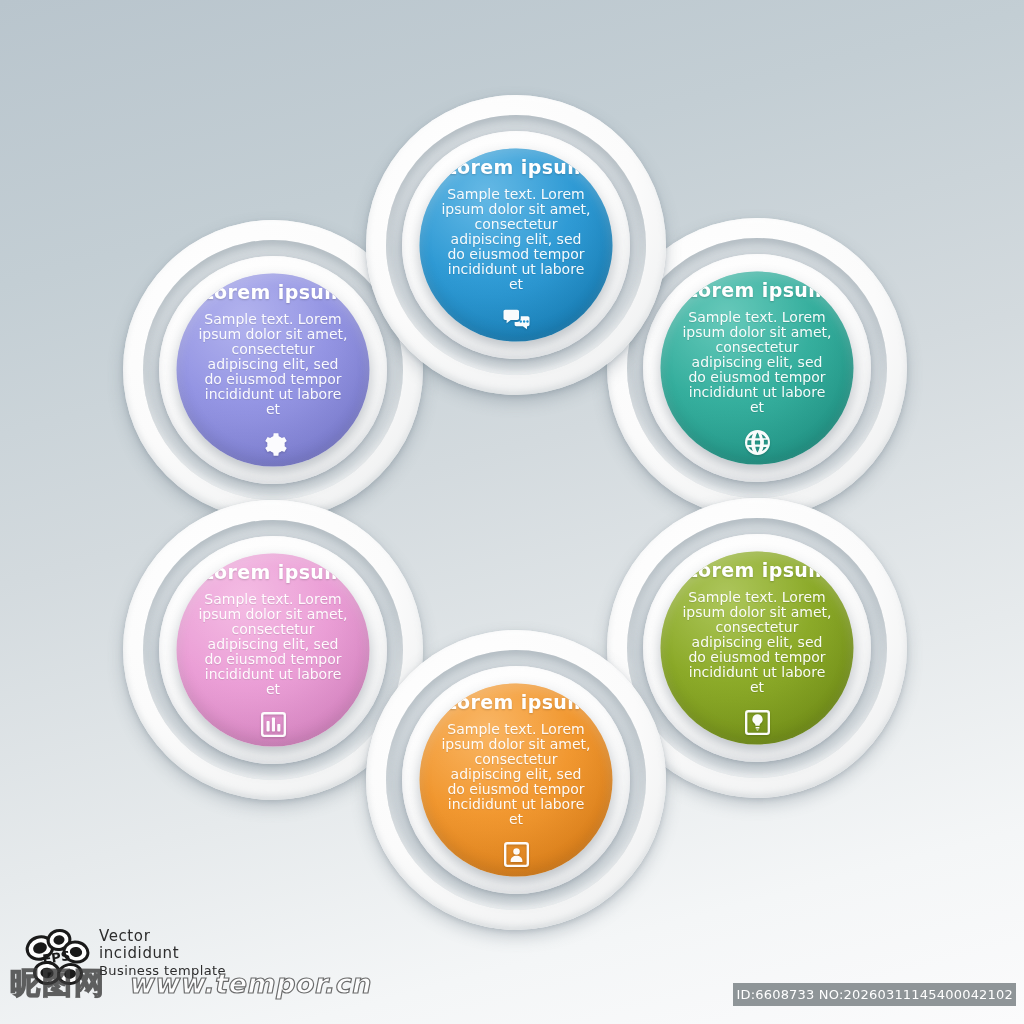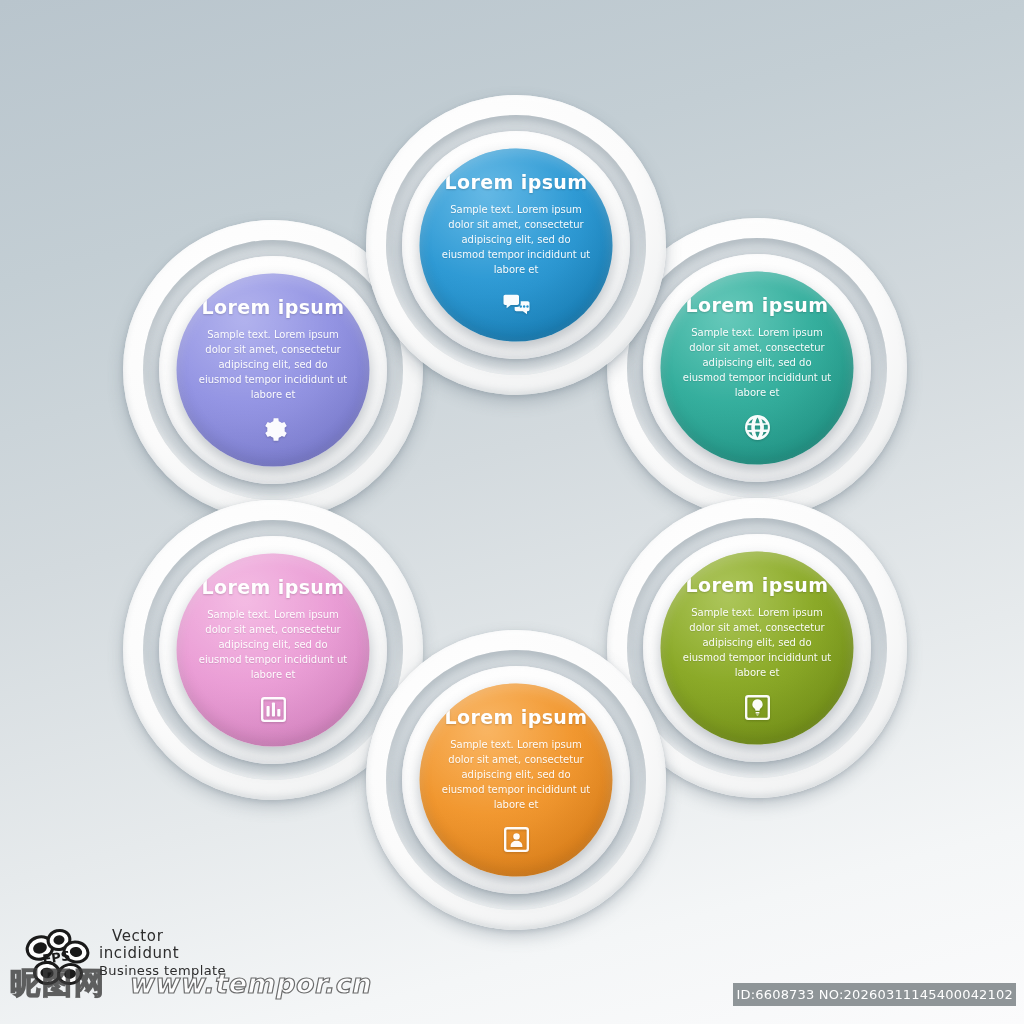--- a/index.html
+++ b/index.html
@@ -58,36 +58,36 @@
   .disc::before{
     content:"";position:absolute;inset:0;border-radius:50%;
     background:radial-gradient(circle at 34% 22%,rgba(255,255,255,.26) 0%,rgba(255,255,255,.06) 45%,rgba(0,0,0,.10) 100%);
     pointer-events:none;
   }
   .disc-title{
     position:relative;font-size:19px;font-weight:700;letter-spacing:.4px;
     margin:0 0 9px 0;text-shadow:0 1px 2px rgba(0,0,0,.18);
   }
   .disc-body{
-    position:relative;font-size:10px;line-height:15px;
+    position:relative;font-size:14px;line-height:15px;
     opacity:.95;max-width:78%;text-shadow:0 1px 1px rgba(0,0,0,.12);
   }
   .disc-icon{
     position:relative;margin-top:13px;width:30px;height:30px;
     display:flex;align-items:center;justify-content:center;
   }
   .disc-icon svg{width:30px;height:30px;fill:#ffffff;opacity:.97;
     filter:drop-shadow(0 1px 1px rgba(0,0,0,.18));}
 
   
   #brand{position:absolute;left:24px;top:928px;display:flex;align-items:flex-start;gap:9px;}
   #brand-mark{width:66px;height:62px;position:relative;flex:0 0 auto;}
   #brand-mark svg{width:66px;height:62px;}
   #brand-text{font-family:"DejaVu Sans", sans-serif;color:#2c2c2c;line-height:17px;}
-  #brand-text .l1{font-size:15px;letter-spacing:.6px;margin-left:13px;}
+  #brand-text .l1{font-size:15px;letter-spacing:.6px;}
   #brand-text .l2{font-size:15px;letter-spacing:.6px;}
   #brand-text .l3{font-size:13px;letter-spacing:.4px;text-align:right;}
 
   
   #watermark{
     position:absolute;left:10px;top:963px;display:flex;align-items:center;gap:24px;
     opacity:.80;
   }
   #wm-cn{
     font-size:30px;font-weight:700;color:#ffffff;letter-spacing:2px;

